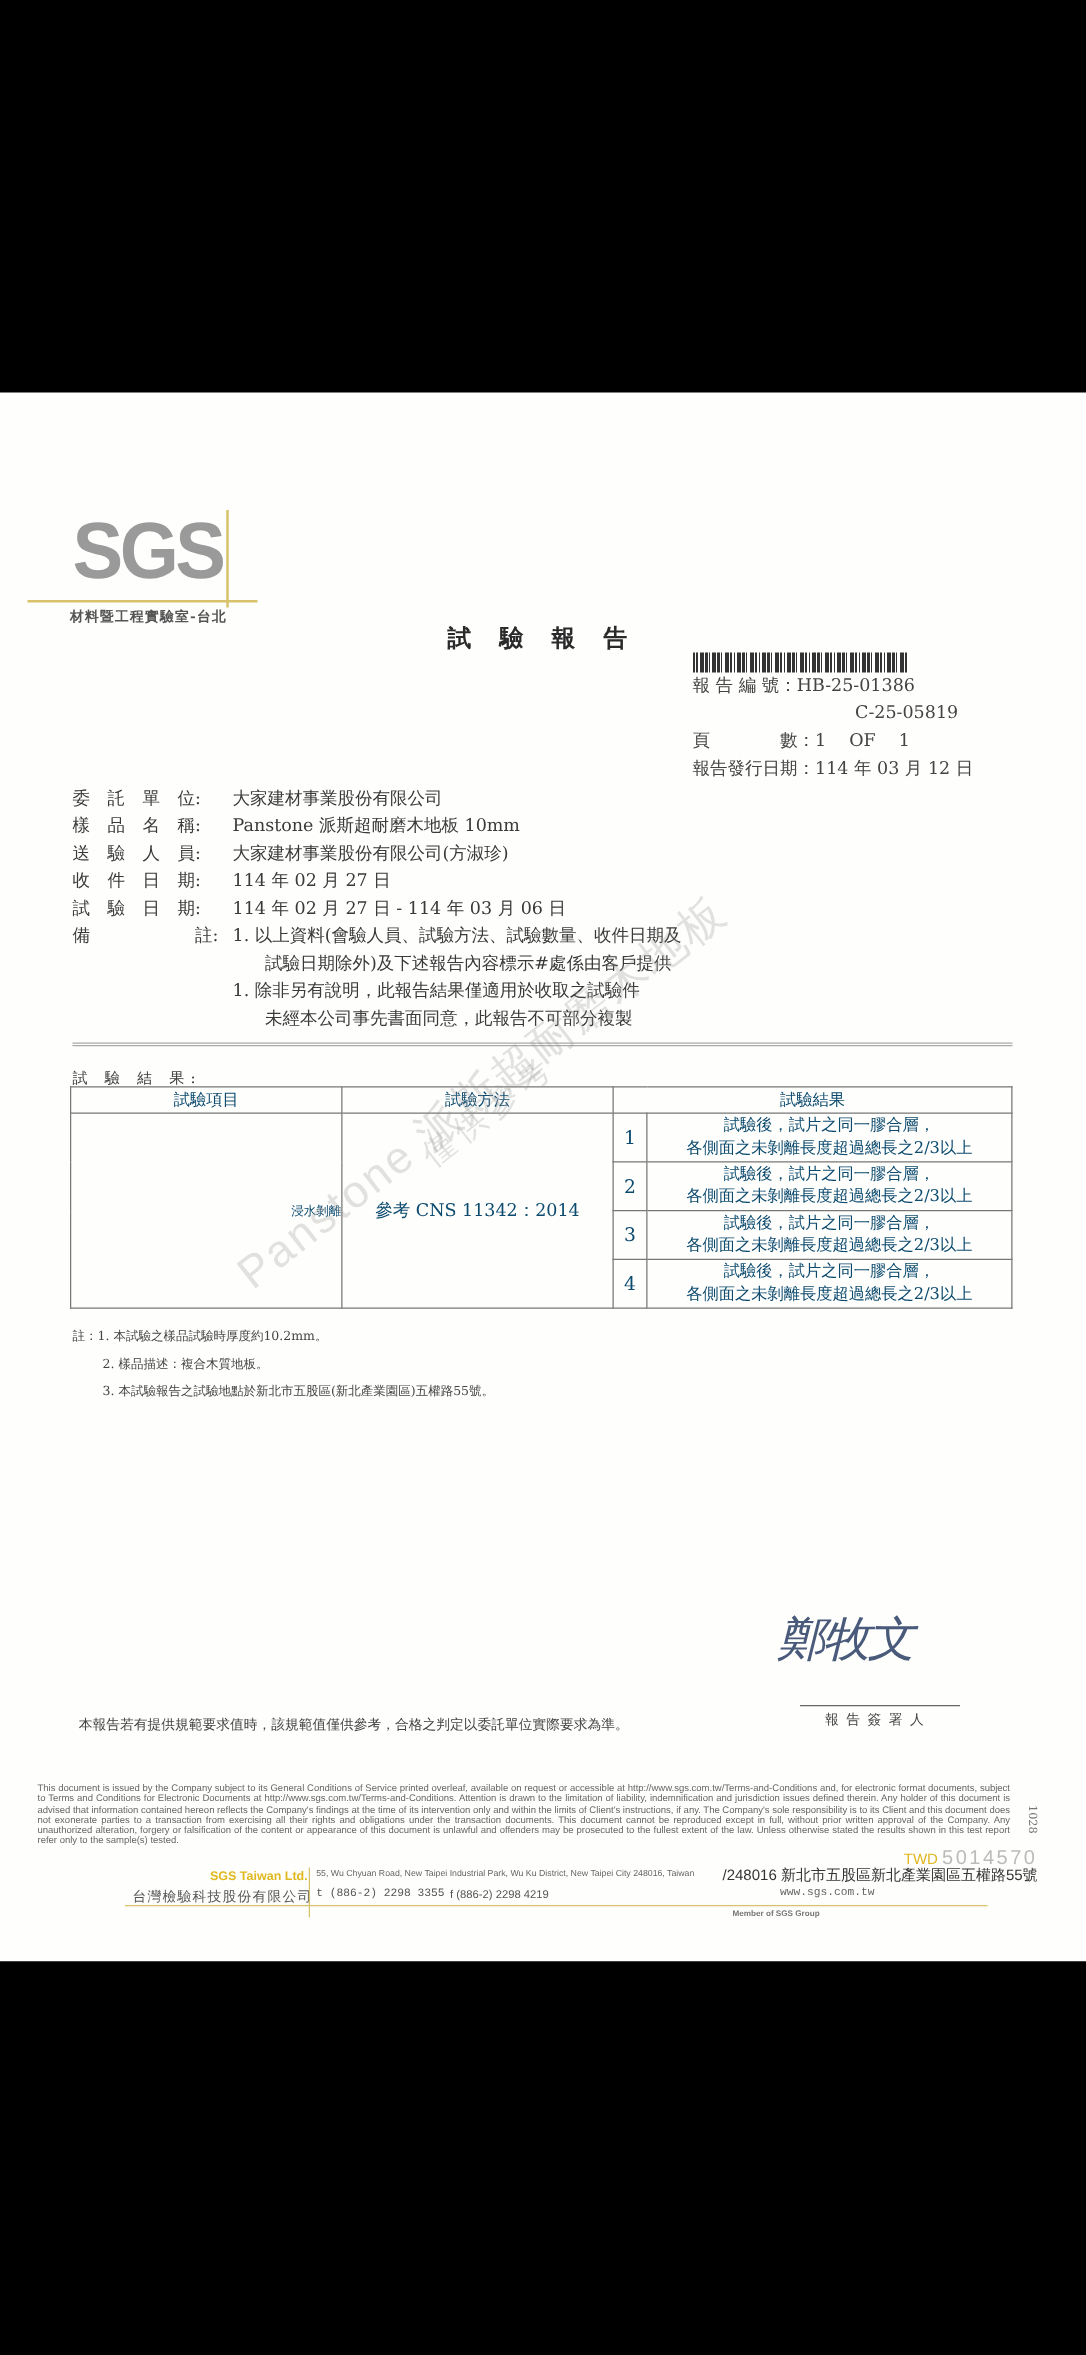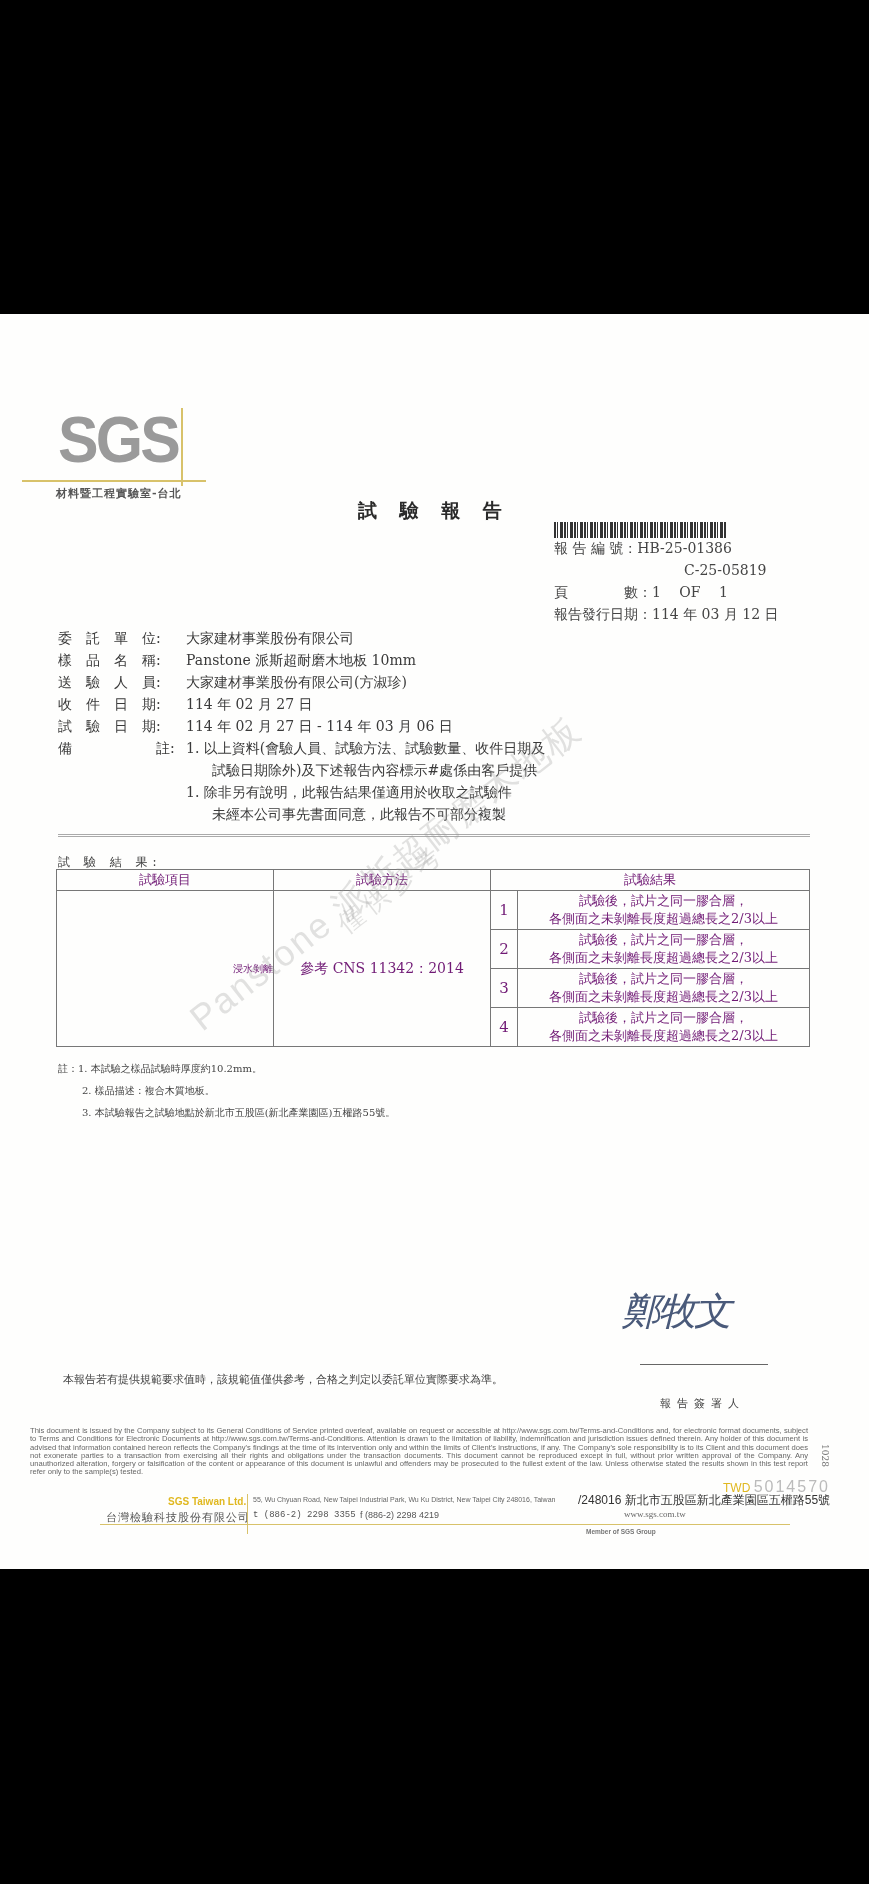--- a/index.html
+++ b/index.html
@@ -26,48 +26,48 @@
   .meta-row4 { left:554px; top:292px; }
 
   .info { left:58px; font-size:14px; color:#3a3a3a; }
   .info .lbl { display:inline-block; width:128px; letter-spacing:0; }
   .note { font-size:14px; color:#3a3a3a; }
 
   .dash { left:58px; top:520px; width:752px; height:0; border-top:3px double #aaa; }
 
   .section-title { left:58px; top:540px; font-size:12px; letter-spacing:5px; color:#3a3a3a; }
 
-  table.results { position:absolute; left:56px; top:555px; width:754px; border-collapse:collapse; font-size:13px; color:#701a75; }
+  table.results { position:absolute; left:56px; top:555px; width:754px; border-collapse:collapse; font-size:13px; color:#0c4a6e; }
   table.results td, table.results th { border:1.5px solid #777; padding:0; font-weight:normal; }
   table.results th { height:20px; text-align:center; }
   .rowhead { width:26px; text-align:center; font-size:15px; }
   .res-cell { text-align:center; line-height:18px; height:38px; font-size:13px;margin-top:28px; }
 
   .footnote { left:58px; font-size:10px; color:#444; }
   .disclaimer { left:63px; top:1058px; font-size:11px; color:#444; }
 
   .sig { left:622px; top:972px; font-family:"DejaVu Sans", sans-serif; font-size:38px; color:#4a5a7a; font-style:italic; letter-spacing:-2px; }
   .sig-line { left:640px; top:1050px; width:128px; height:1px; background:#666; }
-  .sig-label { left:660px; top:1054px; font-size:11px; letter-spacing:6px; color:#444;margin-top:28px; }
+  .sig-label { left:660px; top:1054px; font-size:11px; letter-spacing:6px; color:#444; }
 
   .terms { left:30px; top:1113px; width:778px; font-family:"Liberation Sans", sans-serif; font-size:7.6px;
            line-height:8.3px; color:#666; white-space:normal; text-align:justify; }
   .twd { left:723px; top:1164px; font-family:"Liberation Sans", sans-serif; color:#e0b820; font-size:12px; }
   .twd-num { font-size:16px; color:#bbb; letter-spacing:2px; }
   .side-code { left:830px; top:1130px; font-size:9px; color:#777; transform:rotate(90deg); transform-origin:left top; }
 
   .co-en { left:168px; top:1182px; font-family:"Liberation Sans", sans-serif; font-size:10px; font-weight:bold; color:#e0b820; }
   .co-zh { left:106px; top:1196px; font-size:11px; color:#555; letter-spacing:1px; }
   .addr-vline { left:247px; top:1180px; width:1px; height:40px; background:#d8c26a; }
   .addr-hline { left:100px; top:1210px; width:690px; height:1px; background:#d8c26a; }
   .addr-en { left:253px; top:1182px; font-family:"Liberation Sans", sans-serif; font-size:7px; color:#666; }
   .addr-zh { left:578px; top:1178px; font-family:"Liberation Sans", sans-serif; font-size:12px; color:#333; }
   .tel { left:253px; top:1196px; font-family:Liberation Mono, monospace; font-size:9px; color:#555; }
   .fax { left:360px; top:1196px; font-family:"Liberation Sans", sans-serif; font-size:9px; color:#555; }
-  .web { left:624px; top:1195px; font-family:Liberation Serif, serif; font-size:9px; color:#666; }
+  .web { left:624px; top:1195px; font-family:Liberation Mono, monospace; font-size:9px; color:#666; }
   .member { left:586px; top:1214px; font-family:"Liberation Sans", sans-serif; font-size:6.5px; color:#777; font-weight:bold; }
 
   .watermark { left:180px; top:690px; font-family:"Liberation Sans", sans-serif; font-size:36px; color:rgba(150,150,150,0.28);
                transform:rotate(-38deg); transform-origin:left top; letter-spacing:2px; }
   .watermark2 { left:330px; top:600px; font-size:26px; color:rgba(150,150,150,0.28); transform:rotate(-38deg); transform-origin:left top; letter-spacing:6px; }
 </style>
 </head>
 <body>
 
 <div class="paper">

